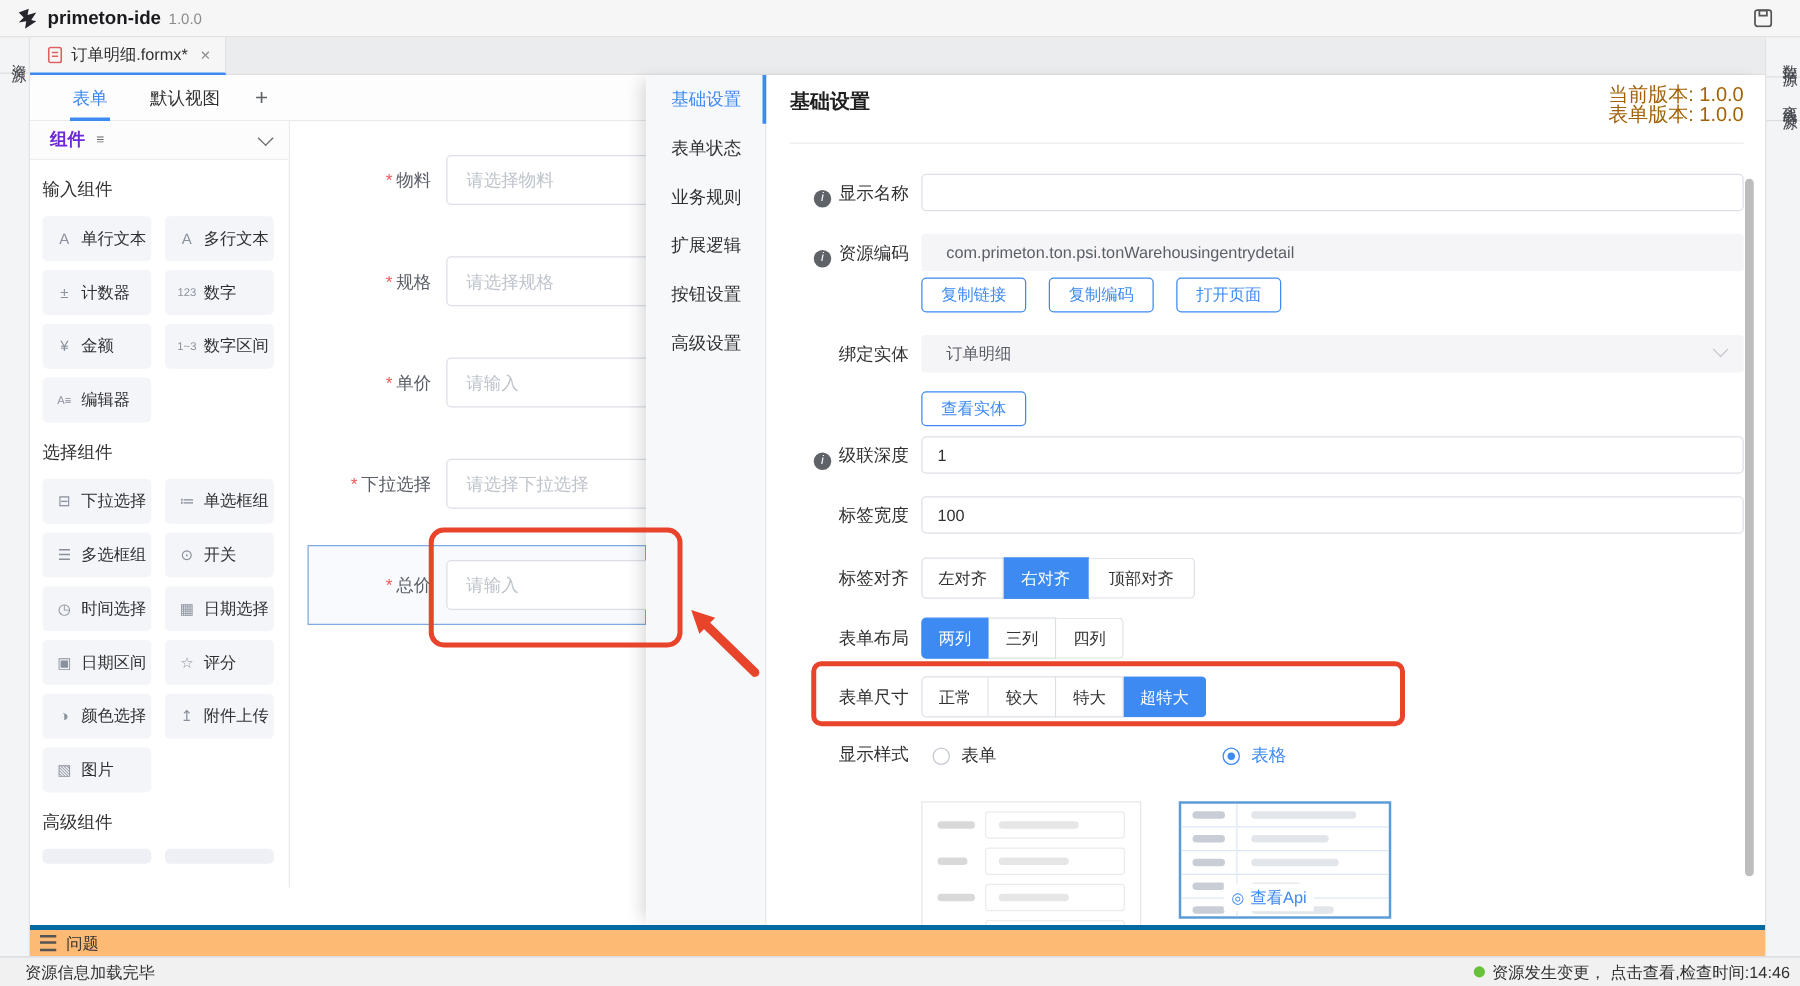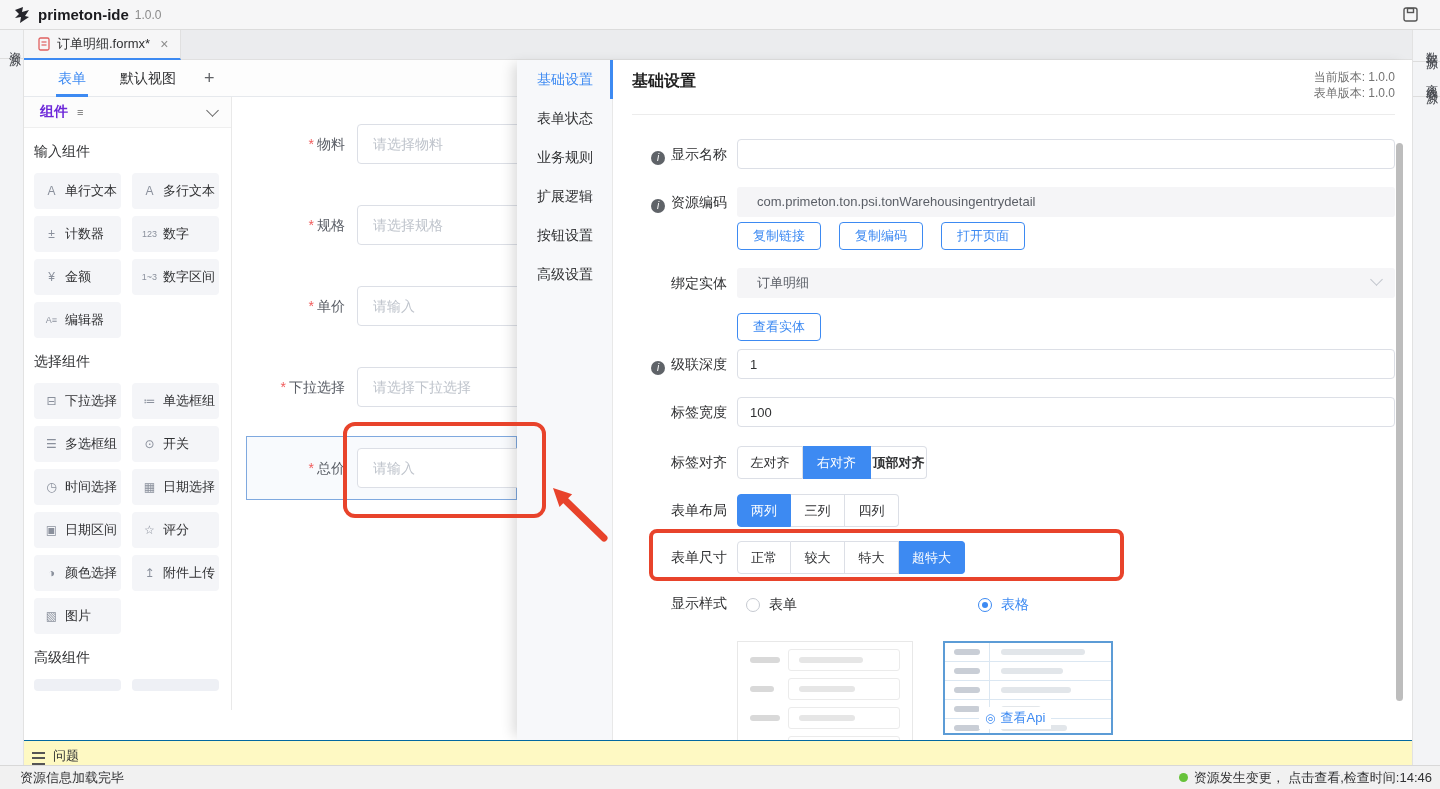--- a/index.html
+++ b/index.html
@@ -58,22 +58,22 @@
   .outline-bar{position:absolute;left:24px;top:710px;width:208px;height:30px;background:#fafafa;
                border-top:1px solid #e8e8e8;border-right:1px solid #e9e9e9;display:flex;align-items:center;
                box-sizing:border-box;padding:0 14px 0 16px;cursor:pointer;}
   .outline-bar b{font-weight:bold;font-size:14px;}
   .info-dot{display:inline-block;width:14px;height:14px;border-radius:50%;background:#55585e;color:#fff;
             font-size:10px;line-height:14px;text-align:center;font-style:italic;flex:none;}
   .outline-bar .info-dot{margin-left:8px;}
   .outline-bar .spacer{flex:1;}
   .chev-r{width:7px;height:7px;border-right:1.5px solid #909399;border-top:1.5px solid #909399;
           transform:rotate(45deg);}
-  .problems{position:absolute;left:24px;top:740px;width:1388px;height:25px;background:#fef9c3;
-            border-top:1px solid #0369a1;box-sizing:border-box;display:flex;align-items:flex-end;cursor:pointer;}
+  .problems{position:absolute;left:24px;top:740px;width:1388px;height:25px;background:#fdba74;
+            border-top:4px solid #0369a1;box-sizing:border-box;display:flex;align-items:center;cursor:pointer;}
   .list-ic{width:13px;height:9px;margin-left:14px;border-top:2px solid #555;border-bottom:2px solid #555;
            position:relative;}
   .list-ic::after{content:"";position:absolute;left:0;right:0;top:2.5px;height:2px;background:#555;}
   .problems span{font-size:13px;margin-left:8px;color:#303133;}
   .statusbar{position:absolute;left:0;top:765px;width:1440px;height:24px;background:#f1f1f1;
              border-top:1px solid #d8d8d8;box-sizing:border-box;display:flex;align-items:center;font-size:13px;}
   .statusbar .lt{margin-left:20px;color:#303133;}
   .statusbar .spacer{flex:1;}
   .statusbar .rt{display:flex;align-items:center;margin-right:8px;color:#303133;cursor:pointer;}
   .green-dot{width:9px;height:9px;border-radius:50%;background:#67c23a;margin-right:6px;}
@@ -89,21 +89,21 @@
            border:1px solid #7fa9df;box-sizing:border-box;}
   
   .panel{position:absolute;left:517px;top:60px;width:895px;height:680px;background:#fff;
          box-shadow:-8px 0 12px -4px rgba(0,0,0,.14);overflow:hidden;}
   .s-nav{position:absolute;left:0;top:0;width:96px;height:680px;background:#f7f8fa;border-right:1px solid #e8e8e8;
          box-sizing:border-box;}
   .s-nav-item{height:39px;line-height:39px;padding-left:20px;font-size:14px;color:#303133;cursor:pointer;position:relative;}
   .s-nav-item.active{color:#3d8af2;}
   .s-nav-item.active::after{content:"";position:absolute;right:-1px;top:0;bottom:0;width:3px;background:#3d8af2;}
   .s-header{position:absolute;left:115px;top:11px;font-size:16px;font-weight:bold;color:#1f1f1f;}
-  .versions{position:absolute;right:17px;top:9px;text-align:right;font-size:12px;color:#737373;line-height:16px;}
+  .versions{position:absolute;right:17px;top:9px;text-align:right;font-size:16px;color:#a16207;line-height:16px;}
   .s-divider{position:absolute;left:115px;right:17px;top:54px;height:1px;background:#ececec;}
   .s-label{position:absolute;left:0;width:210px;text-align:right;color:#303133;font-size:14px;}
   .s-label .info-dot{margin-right:6px;vertical-align:-2px;background:#5f6368;}
   .s-input{position:absolute;left:220px;width:658px;height:30px;border:1px solid #dcdfe6;border-radius:4px;
            box-sizing:border-box;padding:0 12px;font-size:13px;color:#303133;background:#fff;font-family:inherit;}
   .s-ro{position:absolute;left:220px;width:658px;height:30px;background:#f5f5f7;border-radius:3px;box-sizing:border-box;
         line-height:30px;padding-left:20px;font-size:13px;color:#5a5e66;}
   .s-select{cursor:pointer;}
   .s-select .caret-down{position:absolute;right:14px;top:11px;border-color:#c0c4cc;}
   .btn-row{position:absolute;left:220px;display:flex;gap:18px;}
@@ -354,21 +354,21 @@
 
     <div class="s-label" style="top:337px;line-height:30px;">
       <span>标签宽度</span></div>
     <input class="s-input" style="top: 337px;" value="100">
 
     <div class="s-label" style="top:386px;line-height:33px;">
       <span>标签对齐</span></div>
     <div class="seg" style="top:386px;" id="seg-label-align">
         <button style="width: 66px;">左对齐</button>
         <button class="on" style="width: 68px;">右对齐</button>
-        <button style="width: 56px; font-weight: bold;">顶部对齐</button>
+        <button style="width: 85px;">顶部对齐</button>
       </div>
 
     <div class="s-label" style="top:434px;line-height:33px;">
       <span>表单布局</span></div>
     <div class="seg" style="top:434px;" id="seg-form-layout">
         <button class="on" style="width: 54px;">两列</button>
         <button style="width: 54px;">三列</button>
         <button style="width: 54px;">四列</button>
       </div>
 

